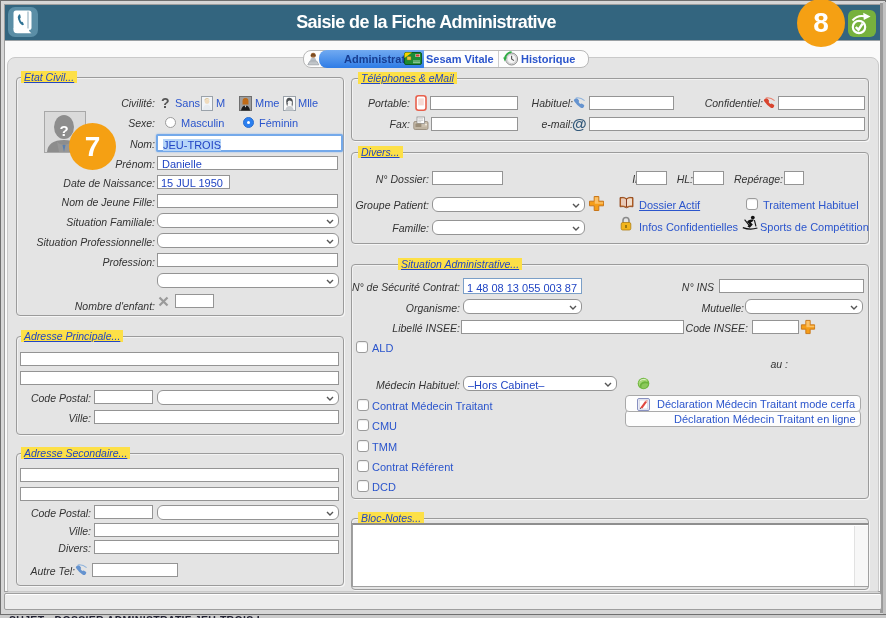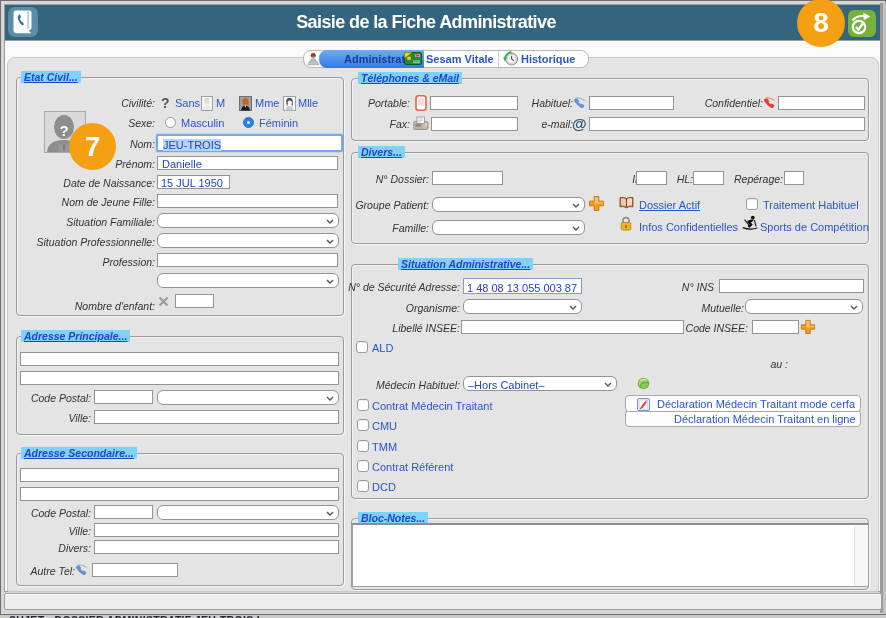--- a/index.html
+++ b/index.html
@@ -31,22 +31,22 @@
 
 #tabgroup { position:absolute; left:303px; top:50px; width:286px; height:18px;
   background:#fdfdfd; border:1px solid #b8b8b8; border-radius:8px; }
 #tab1 { position:absolute; left:303px; top:50px; width:105px; height:18px;
   background:linear-gradient(#71aaf1,#2e7ce6); border-radius:8px 0 0 8px;margin-left:16px; }
 #tab1 span { position:absolute; left:25px; top:3px; font-size:11px; font-weight:bold; color:#173d91; }
 #tab2text { position:absolute; left:426px; top:53px; font-size:11px; font-weight:bold; color:#2b55cc; }
 
 .fs { position:absolute; border:1px solid #9b9b9b; border-radius:4px;
   box-shadow:1px 1px 0 #f6f6f6, inset 1px 1px 0 #f2f2f2; }
-.leg { position:absolute; font-size:10.5px; font-weight:bold; font-style:italic;
-  color:#2145c4; text-decoration:underline; background:#7dd3fc; padding:0 3px;
+.leg { position:absolute; font-size:10.5px; font-weight:normal; font-style:italic;
+  color:#2145c4; text-decoration:underline; background:#fde047; padding:0 3px;
   white-space:nowrap; }
 .lab { position:absolute; font-style:italic; font-size:10.5px; color:#333;
   text-align:right; white-space:nowrap; }
 .inp { position:absolute; background:#fff; border:1px solid #949494; height:14px; }
 .sel { position:absolute; background:#fff; border:1px solid #949494; height:15px;
   border-radius:6px; }
 .sel svg { position:absolute; right:4px; top:3px; }
 .cb { position:absolute; width:12px; height:12px; background:#fff;
   border:1px solid #9b9b9b; border-radius:3px; box-shadow:inset 0 1px 1px rgba(0,0,0,0.08); }
 .bt { position:absolute; font-size:11px; color:#2b55cc; white-space:nowrap; }
@@ -222,21 +222,21 @@
   <div class="sel" style="left:432px; top:220px; width:153px;">
       <svg width="8" height="9">
         <polyline points="1,3 4,6 7,3" fill="none" stroke="#555" stroke-width="1.4"></polyline>
       </svg>
     </div>
   <div class="bt" style="left:639px; top:221px;">Infos Confidentielles</div>
   <div class="bt" style="left:760px; top:221px;">Sports de Compétition</div>
 
   <div class="fs" style="left:351px; top:264px; width:518px; height:235px;"></div>
   <div class="leg" style="left:358px; top:258px;margin-left:40px;">Situation Administrative...</div>
-  <div class="lab" style="left:280px; top:281px; width:180px;">N° de Sécurité Adresse:</div>
+  <div class="lab" style="left:280px; top:281px; width:180px;">N° de Sécurité Contrat:</div>
   <div class="abs" style="left:463px; top:278px; width:119px; height:16px; background:#fff; border:1px solid #7b9fc7;"></div>
   <div class="itx" style="left:467px; top:282px;">1 48 08 13 055 003 87</div>
   <div class="lab" style="left:540px; top:281px; width:174px;">N° INS</div>
   <div class="inp" style="left:719px; top:279px; width:145px;"></div>
   <div class="lab" style="left:280px; top:302px; width:180px;">Organisme:</div>
   <div class="sel" style="left:463px; top:299px; width:119px;">
       <svg width="8" height="9">
         <polyline points="1,3 4,6 7,3" fill="none" stroke="#555" stroke-width="1.4"></polyline>
       </svg>
     </div>

